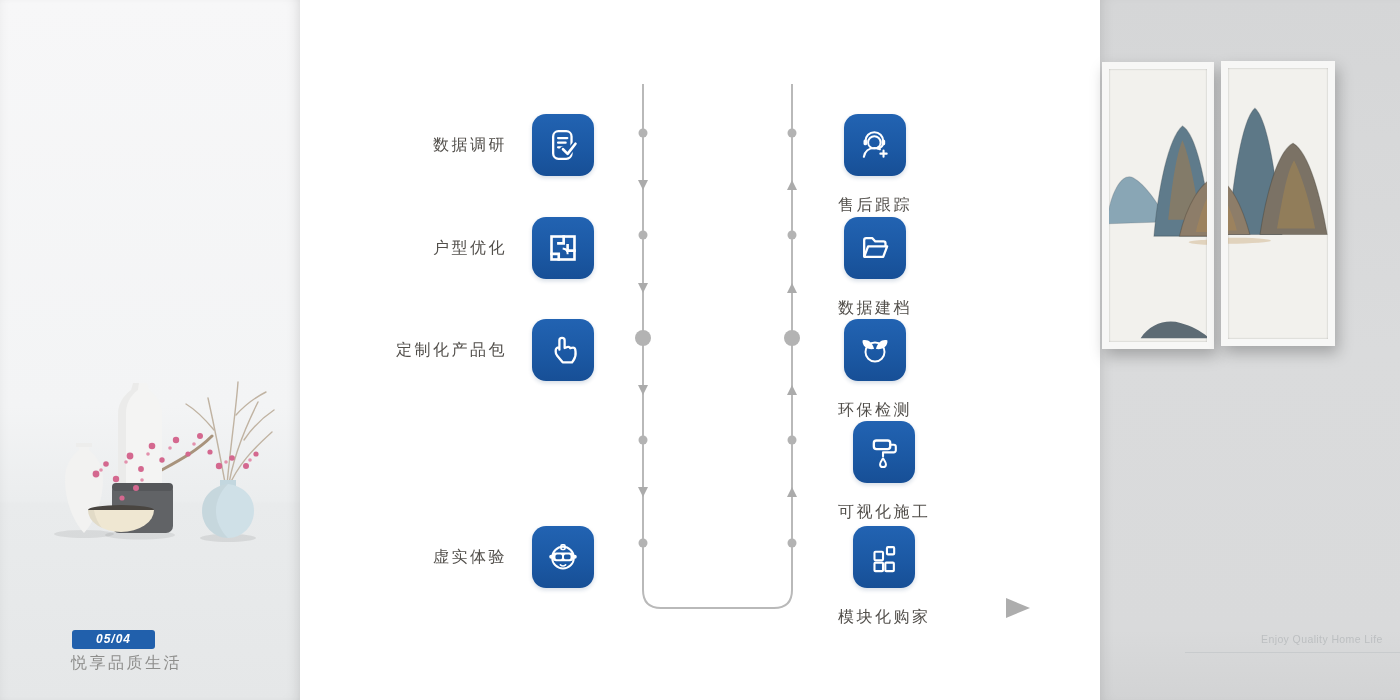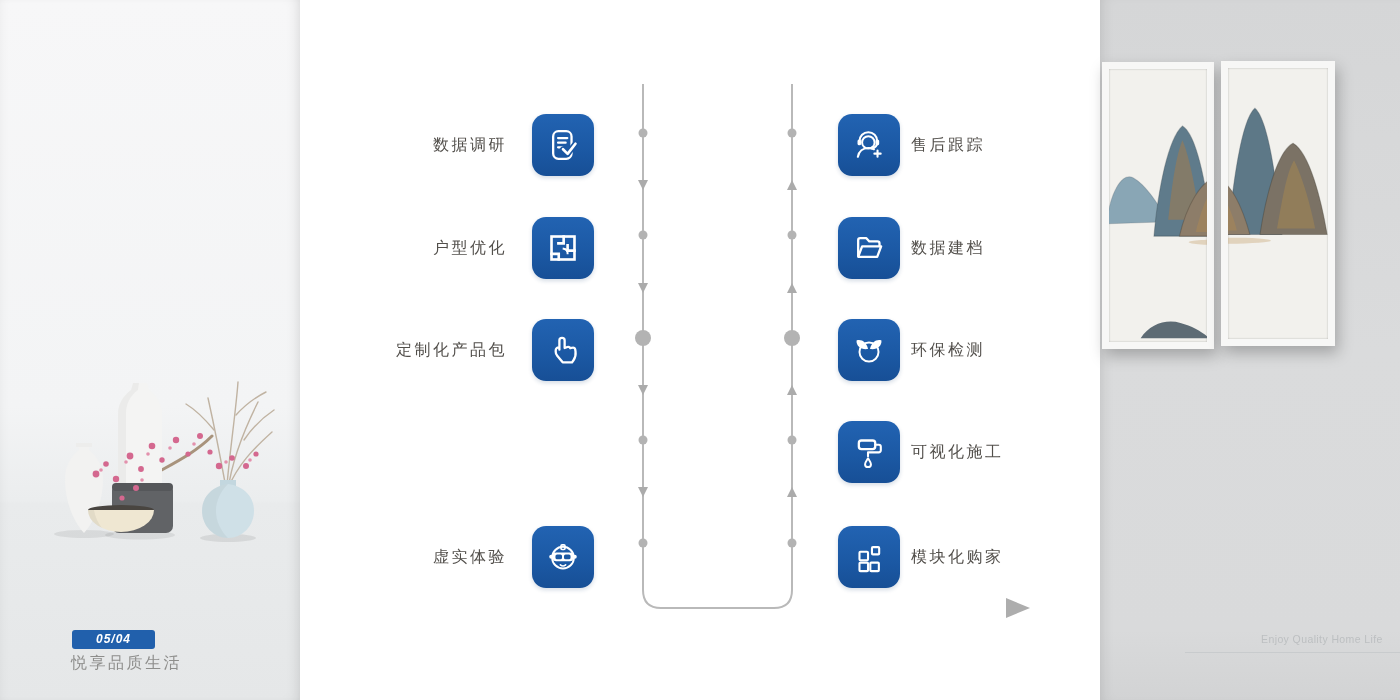--- a/index.html
+++ b/index.html
@@ -20,21 +20,21 @@
     font-size:12px; font-weight:700; font-style:italic; letter-spacing:1px;
     padding:2px 24px 3px; border-radius:3px; }
   .tagline { position:absolute; left:71px; top:653px; font-size:16px; color:#8e8e8c;
     letter-spacing:2.5px; }
 
   
   .panel-center { position:absolute; left:284px; top:0; width:800px; height:519px; background:#ffffff;margin-left:32px; }
   .flow-lines { position:absolute; left:0; top:0; width:800px; height:700px; }
   .step-row { position:absolute; height:62px; display:flex; align-items:center; }
   .step-row.left  { left:0;  width:278px; justify-content:flex-end; gap:25px; }
-  .step-row.right { left:522px; gap:11px; }
+  .step-row.right { left:522px; gap:19px;flex-direction:column; }
   .step-icon { width:62px; height:62px; border-radius:14px; flex:0 0 62px;
     background:linear-gradient(180deg,#2263b2 0%,#1b58a3 60%,#174f96 100%);
     display:flex; align-items:center; justify-content:center;
     box-shadow:0 2px 4px rgba(20,60,110,.18); }
   .step-icon svg { width:42px; height:42px; display:block; }
   .step-label { font-family:"DejaVu Serif", serif; font-size:16px; color:#524f4b;
     letter-spacing:2.5px; white-space:nowrap; }
   .r1 { top:114px; } .r2 { top:217px; } .r3 { top:319px; } .r4 { top:421px; } .r5 { top:526px; }
 
   

